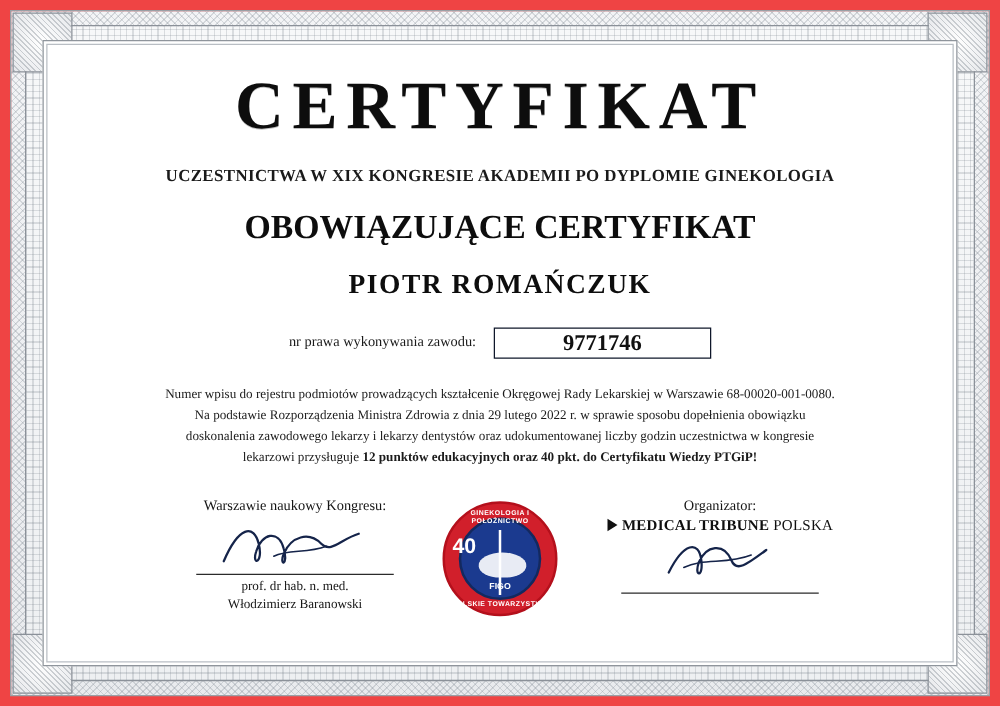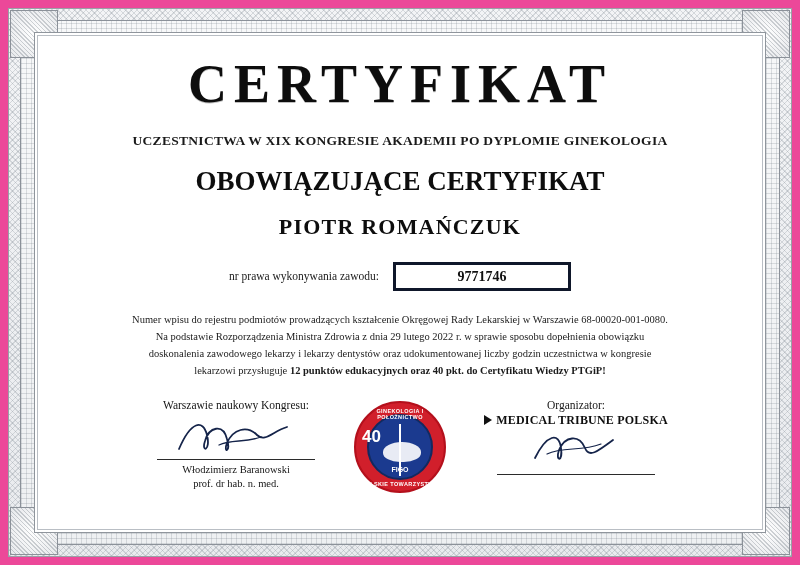--- a/index.html
+++ b/index.html
@@ -13,21 +13,21 @@
     font-family: "Liberation Serif", serif;
     color: #111;
     overflow: hidden;
   }
 
   .certificate {
     position: relative;
     width: 800px;
     height: 565px;
     box-sizing: border-box;
-    background: #ec4899;
+    background: #ef4444;
   }
 
   
   .border-outer {
     position: absolute;
     left: 8px; top: 8px; right: 8px; bottom: 8px;
     border: 1px solid #9aa0a6;
     background:
       repeating-linear-gradient(45deg, rgba(120,130,140,0.25) 0 1px, rgba(255,255,255,0) 1px 4px),
       repeating-linear-gradient(-45deg, rgba(120,130,140,0.25) 0 1px, rgba(255,255,255,0) 1px 4px),
@@ -121,25 +121,25 @@
     align-items: center;
     justify-content: center;
     gap: 14px;
   }
   .license-label {
     font-size: 11.5px;
     color: #1a1a1a;
     font-family: Liberation Serif, serif;
   }
   .license-box {
-    border: 3px solid #0f172a;
+    border: 1px solid #0f172a;
     width: 172px;
     height: 23px;
     line-height: 23px;
-    font-size: 14px;
+    font-size: 18px;
     font-weight: bold;
     background: #fff;
     color: #111;
   }
 
   .legal {
     margin-top: 20px;
     font-size: 10.5px;
     line-height: 1.62;
     color: #1b1b1b;
@@ -177,21 +177,21 @@
   }
   .sig-org-logo .tri {
     display: inline-block;
     width: 0; height: 0;
     border-left: 8px solid #111;
     border-top: 5px solid transparent;
     border-bottom: 5px solid transparent;
     margin-right: 4px;
     vertical-align: -1px;
   }
-  .sig-org-logo .light { font-weight: bold; }
+  .sig-org-logo .light { font-weight: normal; }
 
   .sig-scribble {
     height: 46px;
     position: relative;
   }
   .sig-scribble svg { display: block; margin: 0 auto; }
 
   .sig-line {
     width: 158px;
     height: 1px;
@@ -329,22 +329,22 @@
       <div class="sig-block left">
         <div class="sig-role">Warszawie naukowy Kongresu:</div>
         <div class="sig-scribble">
           <svg width="150" height="46" viewBox="0 0 150 46">
             <path d="M18 36 C30 8, 42 6, 46 22 C50 38, 40 40, 44 28 C48 14, 62 10, 66 26 C70 40, 62 40, 66 30 C72 16, 86 12, 96 22 C104 30, 112 18, 126 14" fill="none" stroke="#15244a" stroke-width="1.8" stroke-linecap="round"></path>
             <path d="M58 32 C70 26, 84 30, 100 24" fill="none" stroke="#15244a" stroke-width="1.3" stroke-linecap="round"></path>
           </svg>
         </div>
         <div class="sig-line"></div>
         <div class="sig-name">
+          <div>prof. dr hab. n. med.</div>
           <div>Włodzimierz Baranowski</div>
-          <div>prof. dr hab. n. med.</div>
         </div>
       </div>
 
       <div class="emblem">
         <div class="ring"></div>
         <div class="top-text">GINEKOLOGIA I POŁOŻNICTWO</div>
         <div class="inner"></div>
         <div class="num">40</div>
         <div class="figo">FIGO</div>
         <div class="bottom-text">POLSKIE TOWARZYSTWO</div>

